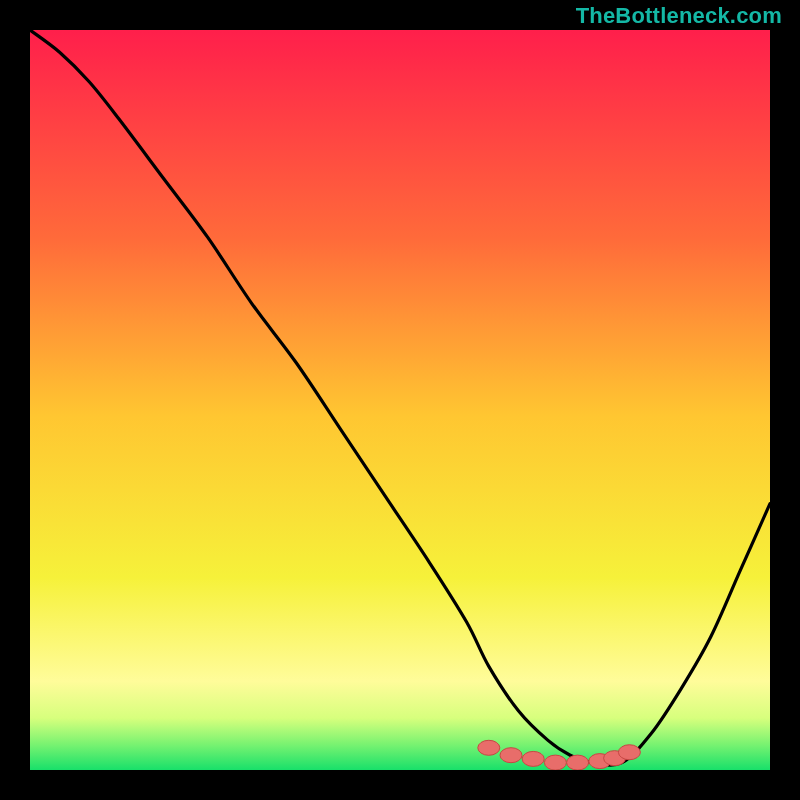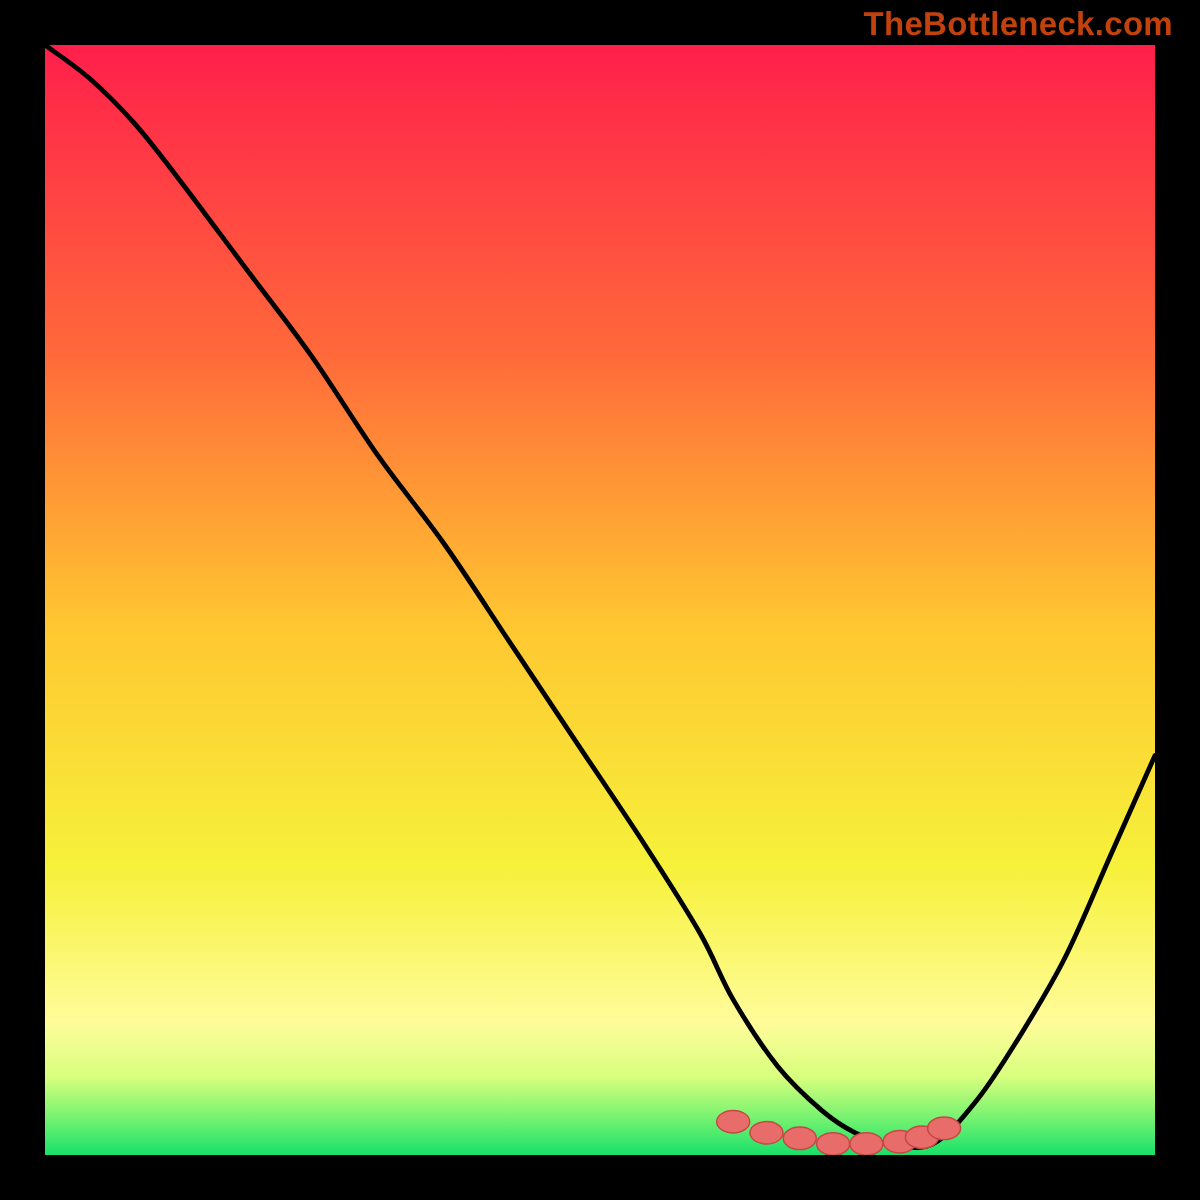--- a/index.html
+++ b/index.html
@@ -10,21 +10,21 @@
     height: 800px;
     background: #000;
   }
   .watermark {
     position: absolute;
     top: 3px;
     right: 18px;
     font-family: Arial, Helvetica, sans-serif;
     font-size: 22px;
     font-weight: 600;
-    color: #c2410c;
+    color: #14b8a6;
     letter-spacing: 0.2px;
   }
   .plot {
     position: absolute;
     left: 30px;
     top: 30px;
     width: 740px;
     height: 740px;
   }
   .plot svg { display: block; }

